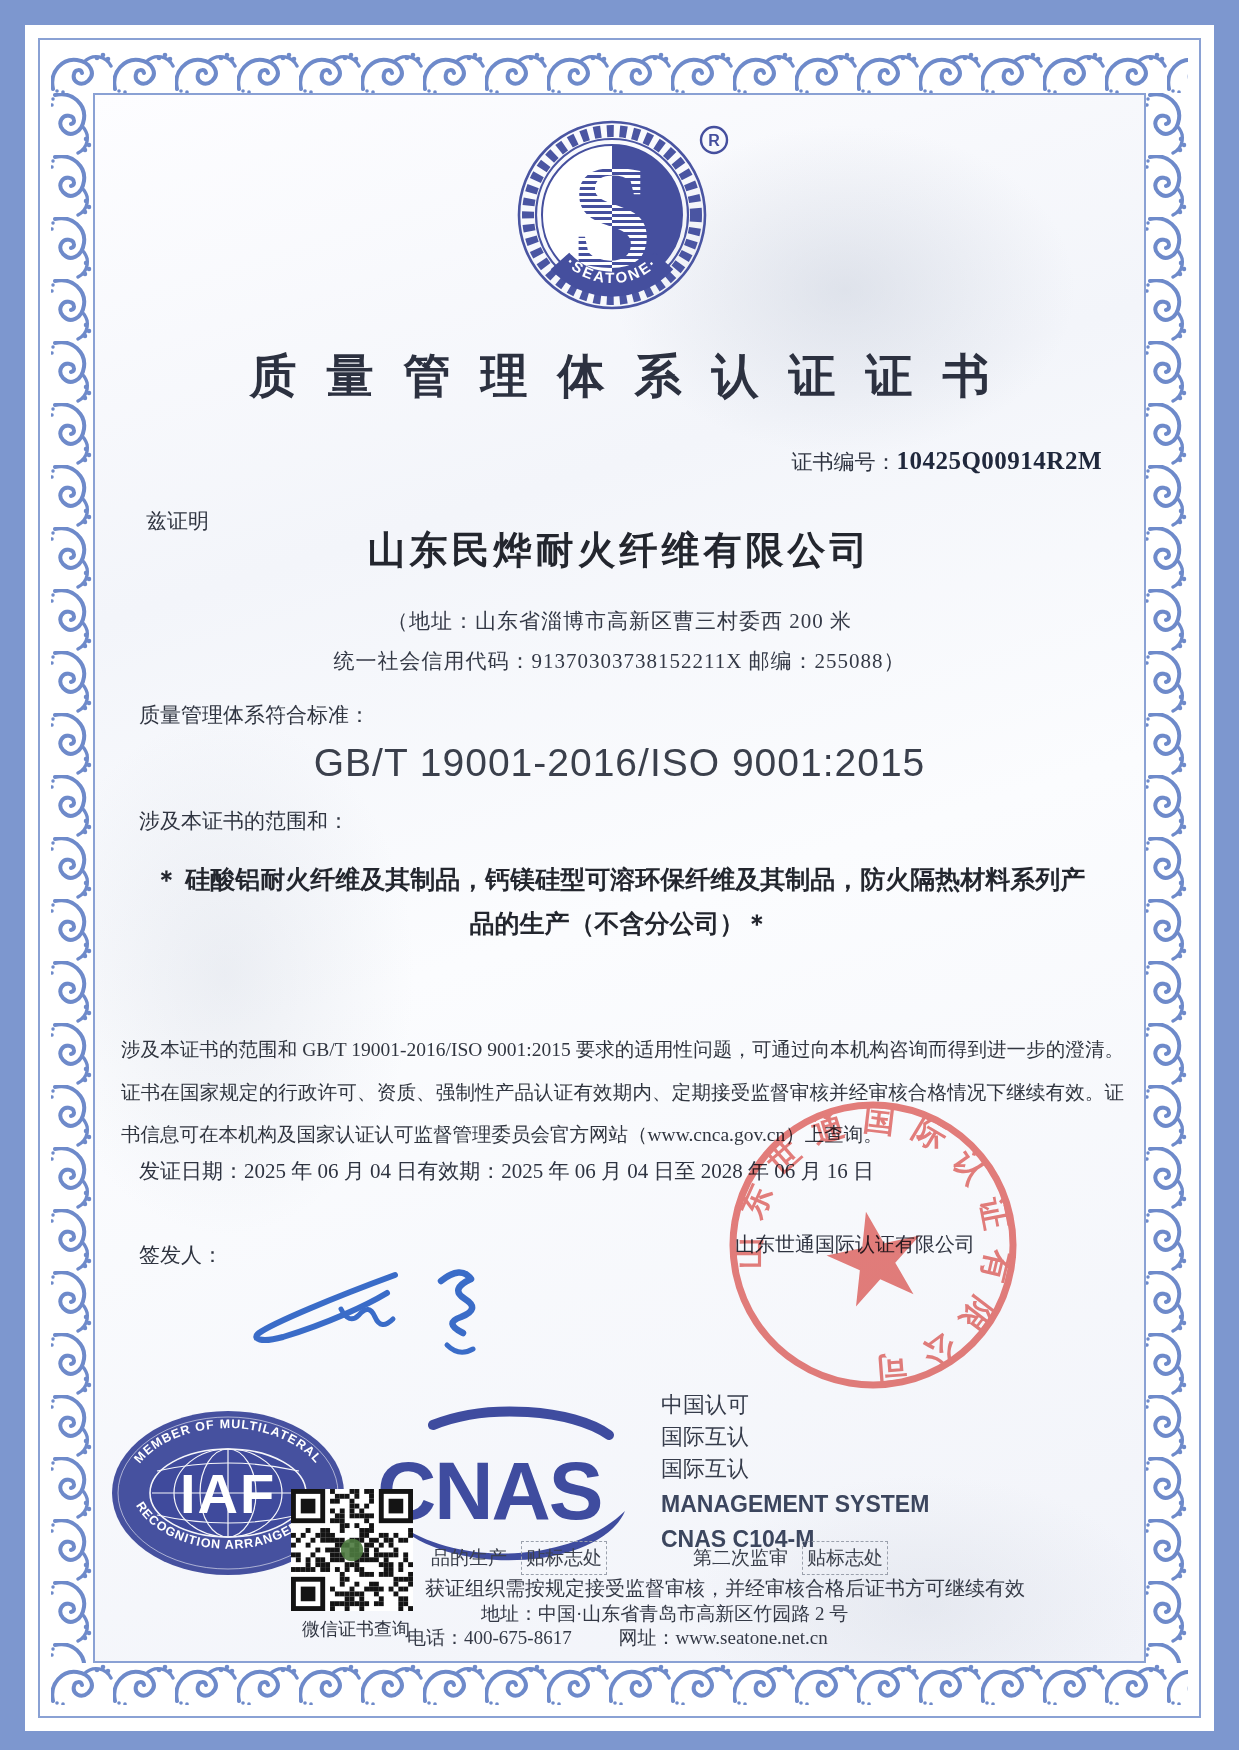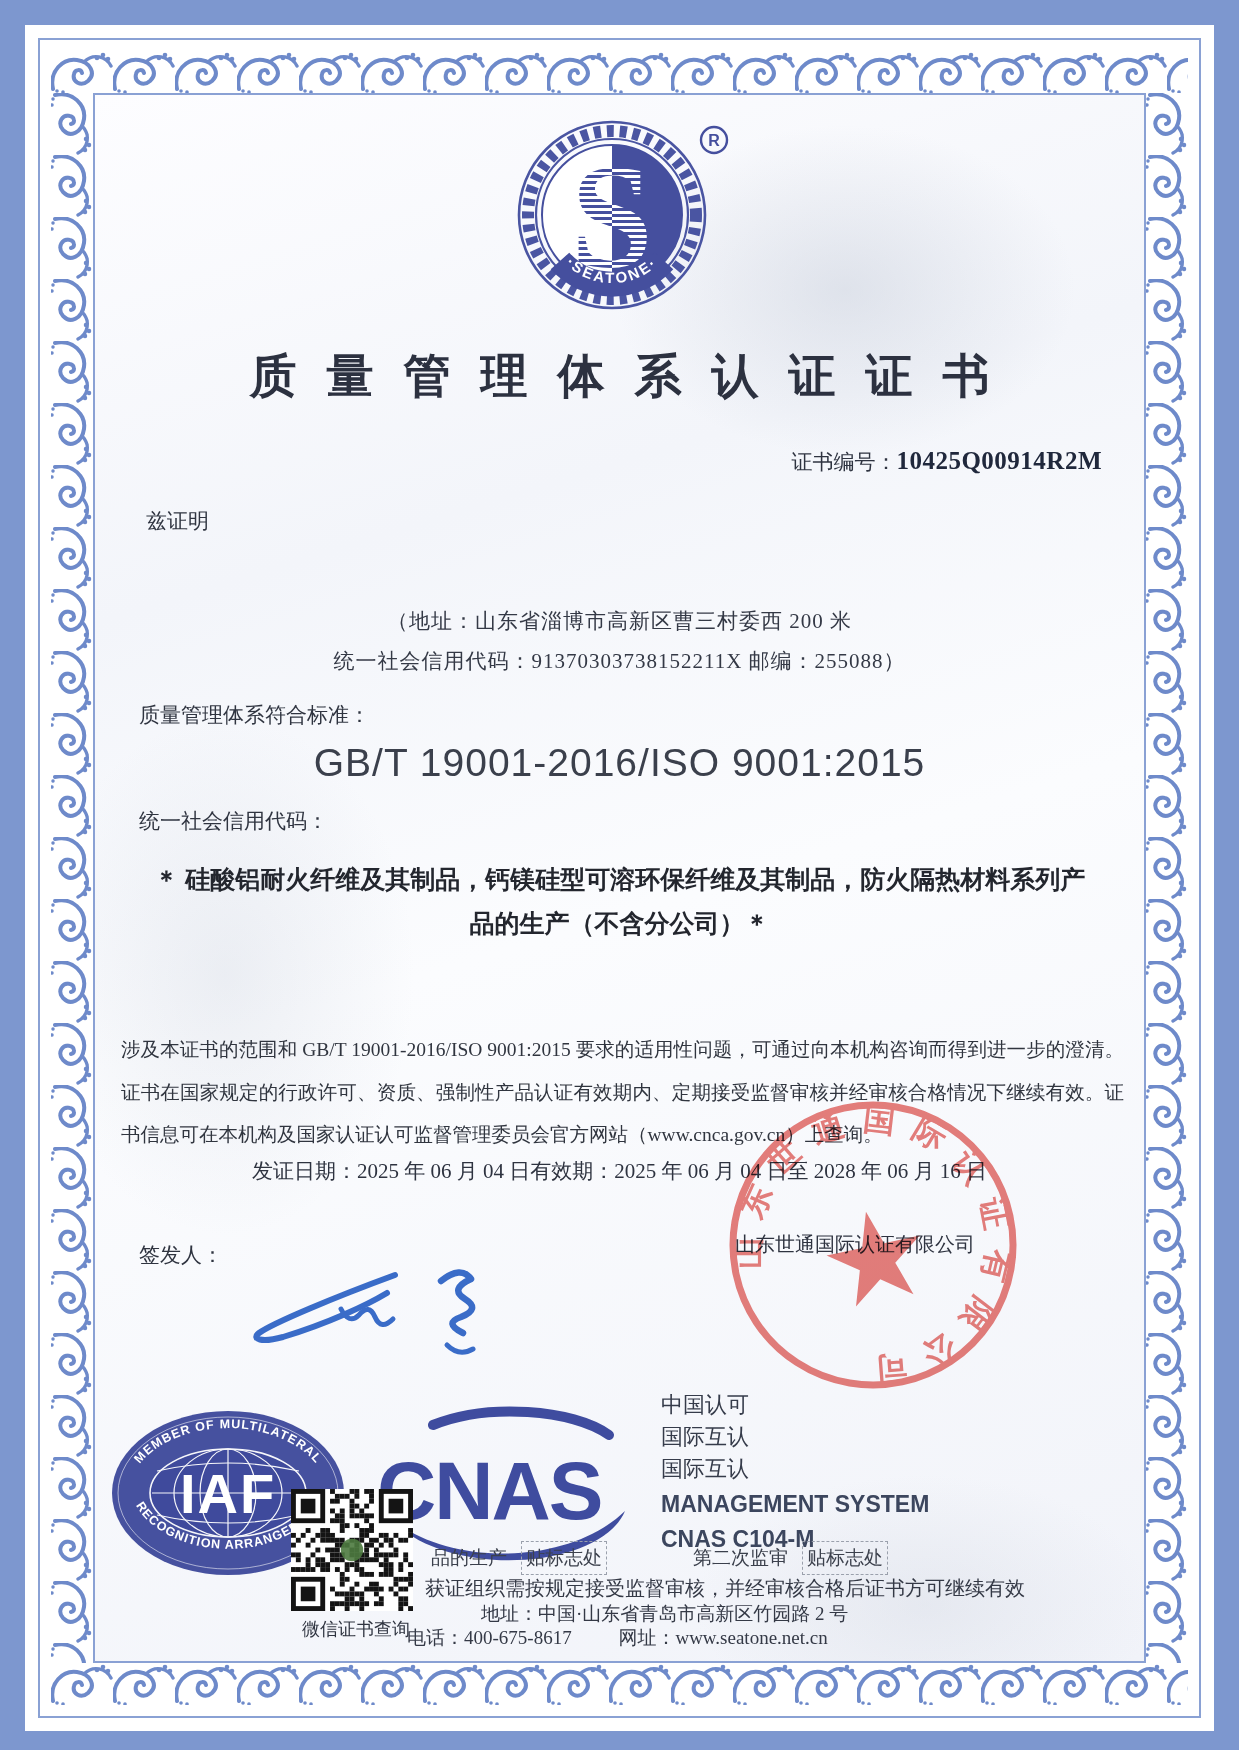--- a/index.html
+++ b/index.html
@@ -37,21 +37,21 @@
   .company{top:430px;left:0;right:0;text-align:center;font-size:38px;font-weight:700;letter-spacing:4px;color:#23262e;}
   .addr1{top:512px;left:0;right:0;text-align:center;font-size:21px;letter-spacing:1px;color:#343946;}
   .addr2{top:552px;left:0;right:0;text-align:center;font-size:21px;letter-spacing:1px;color:#343946;}
   .stdlabel{left:44px;top:606px;font-size:21px;}
   .standard{top:646px;left:0;right:0;text-align:center;font-size:39px;color:#3b404c;
             font-family:"Liberation Sans",sans-serif;letter-spacing:1px;}
   .scopelabel{left:44px;top:712px;font-size:21px;}
   .scope1{top:768px;left:0;right:0;text-align:center;font-size:25px;font-weight:700;color:#23262e;}
   .scope2{top:812px;left:0;right:0;text-align:center;font-size:25px;font-weight:700;color:#23262e;}
   .legal{left:26px;right:20px;top:934px;font-size:19.5px;line-height:2.18;text-align:justify;color:#30353f;}
-  .dates{left:44px;right:44px;top:1062px;display:flex;justify-content:center;font-size:21px;color:#2e3340;}
+  .dates{left:44px;right:44px;top:1062px;display:flex;justify-content:flex-start;font-size:21px;color:#2e3340;}
   .signer{left:44px;top:1146px;font-size:21px;}
   .signature{left:150px;top:1158px;width:270px;height:125px;}
   .issuer{left:520px;width:480px;top:1136px;text-align:center;font-size:20px;color:#2e3340;}
   .stamp{left:618px;top:990px;width:320px;height:320px;opacity:.82;mix-blend-mode:multiply;transform:rotate(-12deg);}
   .iaf{left:12px;top:1312px;width:242px;height:172px;}
   .cnas{left:272px;top:1306px;width:278px;height:172px;}
   .cnastext{left:566px;top:1294px;font-family:"Liberation Sans",sans-serif;color:#3c465e;}
   .cnastext .zh{font-size:22px;line-height:32px;font-family:"Liberation Serif",serif;color:#353b4a;}
   .cnastext .en{font-size:23px;font-weight:700;line-height:31px;color:#3c465e;margin-top:4px;}
   .qr{left:196px;top:1394px;width:122px;height:122px;}
@@ -191,26 +191,27 @@
         </svg>
       </div>
 
       <div class="abs title">质量管理体系认证证书</div>
 
       <div class="abs certno">
         <span>证书编号：</span><b>10425Q00914R2M</b>
       </div>
 
       <div class="abs attest">兹证明</div>
+      <div class="abs company">山东民烨耐火纤维有限公司</div>
       <div class="abs addr1">（地址：山东省淄博市高新区曹三村委西 200 米</div>
       <div class="abs addr2">统一社会信用代码：91370303738152211X 邮编：255088）</div>
 
       <div class="abs stdlabel">质量管理体系符合标准：</div>
       <div class="abs standard">GB/T 19001-2016/ISO 9001:2015</div>
-      <div class="abs scopelabel">统一社会信用代码：</div>
+      <div class="abs scopelabel">涉及本证书的范围和：</div>
       <div class="abs scope1">＊ 硅酸铝耐火纤维及其制品，钙镁硅型可溶环保纤维及其制品，防火隔热材料系列产</div>
       <div class="abs scope2">品的生产（不含分公司）＊</div>
 
       <div class="abs legal">涉及本证书的范围和 GB/T 19001-2016/ISO 9001:2015 要求的适用性问题，可通过向本机构咨询而得到进一步的澄清。证书在国家规定的行政许可、资质、强制性产品认证有效期内、定期接受监督审核并经审核合格情况下继续有效。证书信息可在本机构及国家认证认可监督管理委员会官方网站（www.cnca.gov.cn）上查询。</div>
 
       <div class="abs dates">
         <span><span>发证日期：</span><span>2025 年 06 月 04 日</span></span>
         <span><span>有效期：</span><span>2025 年 06 月 04 日至 2028 年 06 月 16 日</span></span>
       </div>
 

